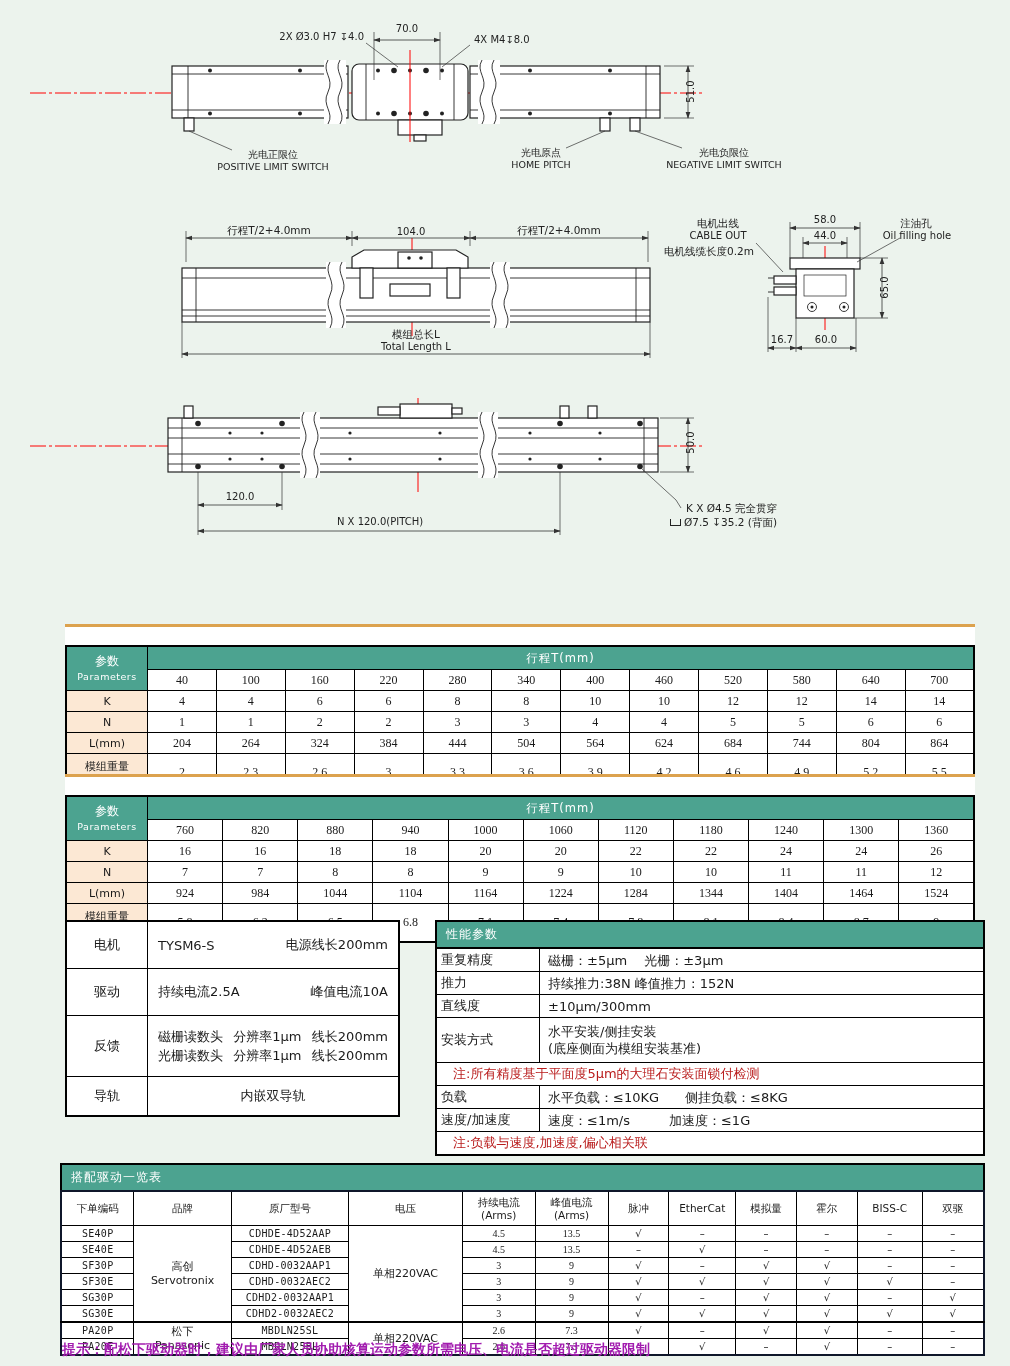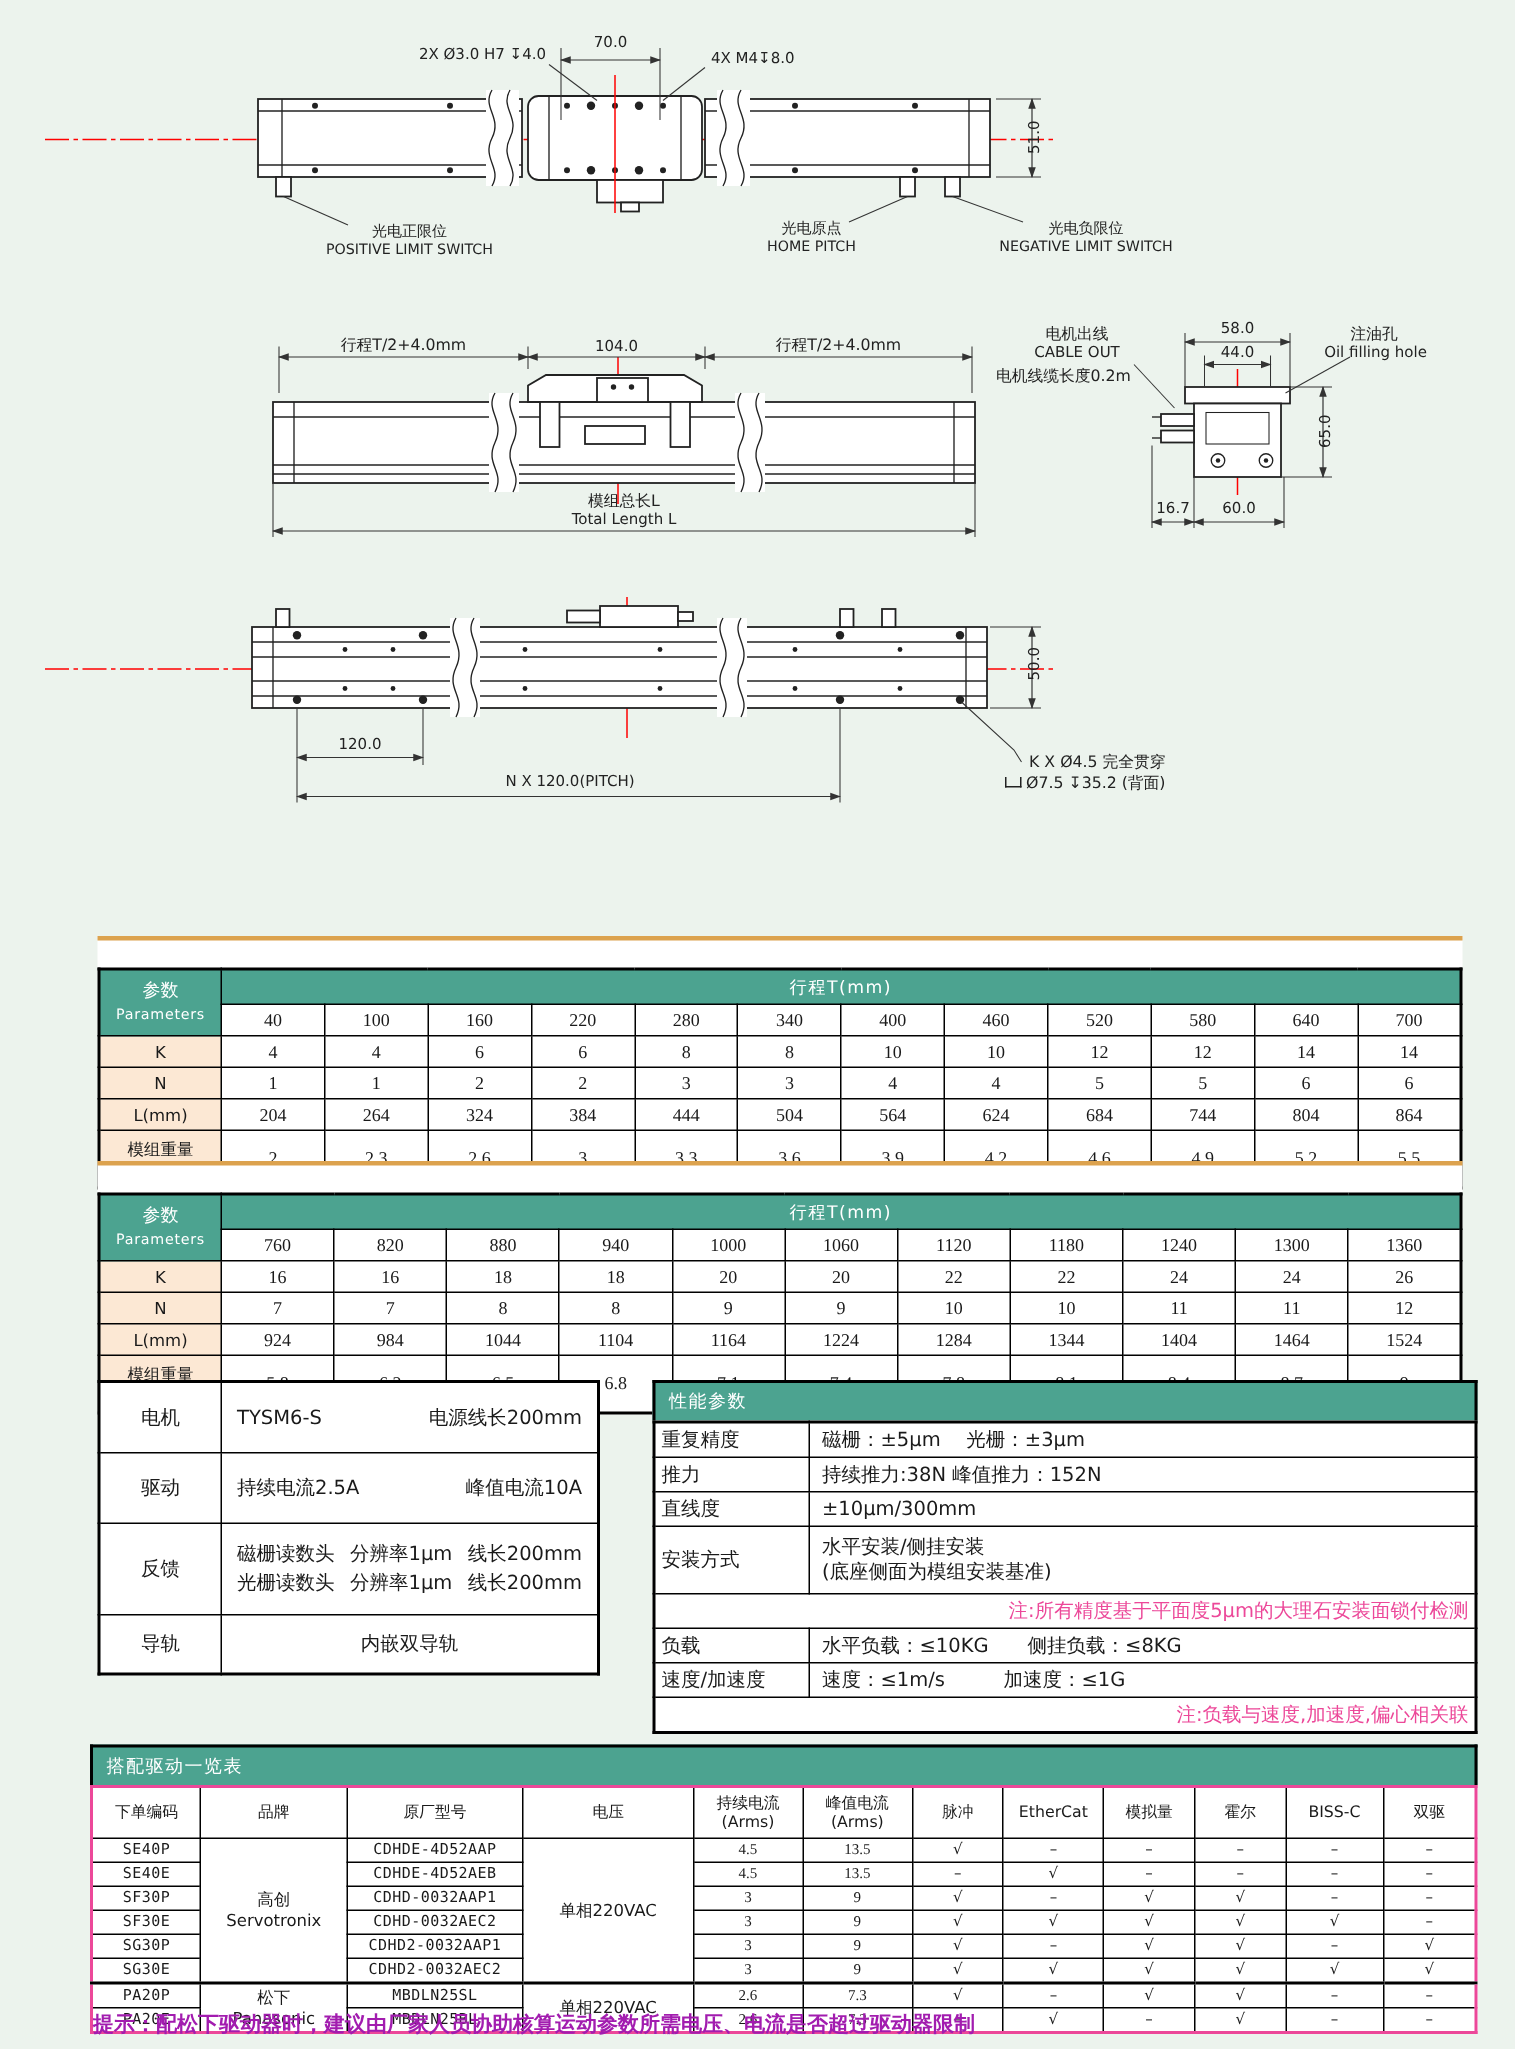--- a/index.html
+++ b/index.html
@@ -36,24 +36,24 @@
   .cfg-val{padding:2px 10px;}
   .cfg-val.split{height:42px;}
   .cfg-val.split span{display:inline-block;}
   .cfg-val.split{display:table-cell;}
   .cfg-val .sp{display:flex;justify-content:space-between;align-items:center;height:100%;}
   .cfg-val.center{text-align:center;height:34px;}
   .fb{font-size:10.5px;height:56px;}
   .fb-line{display:flex;justify-content:space-between;line-height:19px;}
   .perf-lab{width:94px;text-align:left;padding:2px 4px;font-size:12.5px;}
   .perf-val{padding:2px 8px;font-size:12.5px;line-height:17px;}
-  .perf-note{color:#ec4899;text-align:right;font-size:12.5px;padding:2px 4px;}
+  .perf-note{color:#b91c1c;text-align:left;font-size:12.5px;padding:2px 16px;}
   .r-install td{height:40px;}
   
-  .drv-tbl{width:100%;border:2px solid #ec4899;background:#fff;}
+  .drv-tbl{width:100%;border:2px solid #0f172a;background:#fff;}
   .drv-tbl th,.drv-tbl td{border:1px solid #000;text-align:center;padding:0;font-weight:normal;}
   .drv-tbl th{font-size:10.5px;line-height:13px;height:33px;}
   .drv-tbl td{font-size:10px;height:15px;}
   .drv-tbl td.code,.drv-tbl td.model{font-family:"DejaVu Sans Mono",monospace;font-size:10px;letter-spacing:0.3px;}
   .drv-tbl td.brand{font-size:11px;line-height:14px;}
   .drv-tbl td.volt{font-size:11px;}
   .drv-tbl td.cur{font-family:"Liberation Serif",serif;font-size:10px;margin-top:25px;}
   .drv-tbl tr.grp td{border-top:2px solid #000;}
   
   .ol{fill:#fff;stroke:#222;stroke-width:1.2;}

